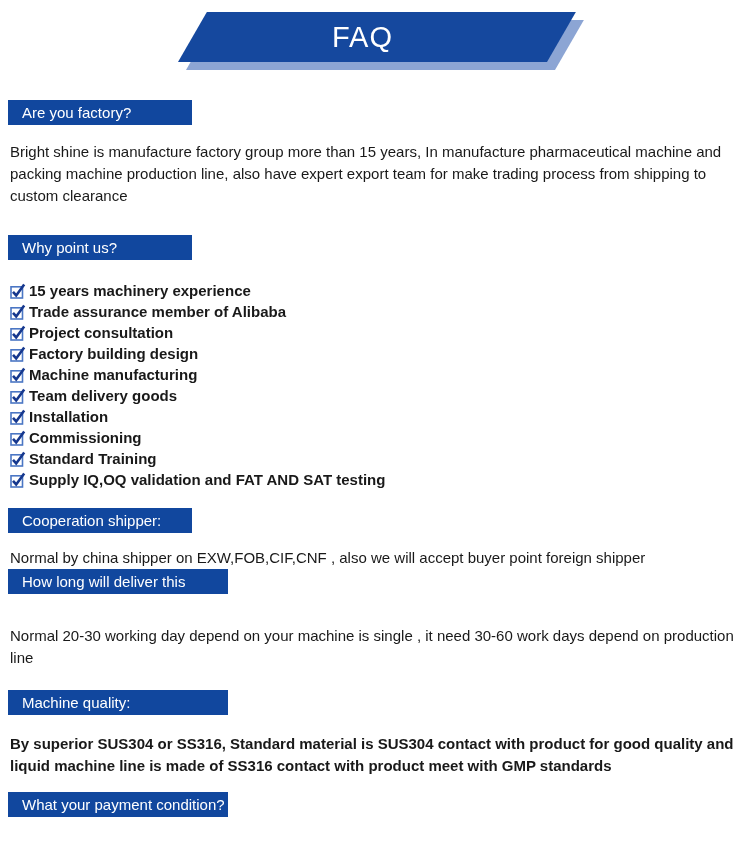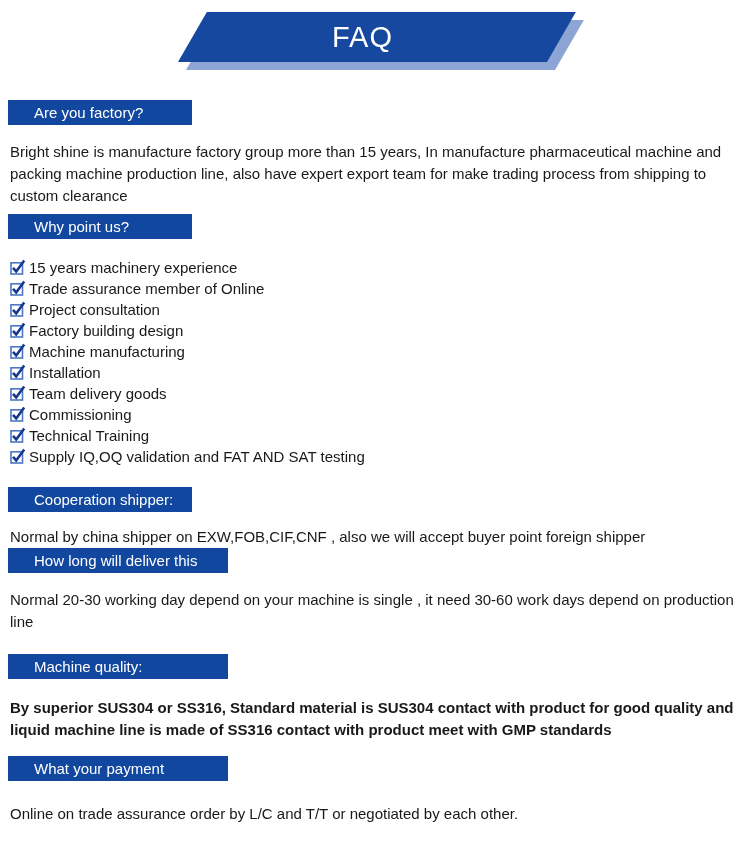--- a/index.html
+++ b/index.html
@@ -29,45 +29,45 @@
     position: absolute; left: 178px; top: 0; width: 369px; height: 50px;
     line-height: 50px; text-align: center;
     color: #ffffff; font-size: 29px; letter-spacing: 1px;
   }
 
   
   .hdr {
     margin-left: 8px;
     height: 25px; line-height: 25px;
     background: #11479E; color: #ffffff;
-    font-size: 15px; padding-left: 26px;
+    font-size: 15px; padding-left: 14px;
   }
   .hdr.w-narrow { width: 184px; }
   .hdr.w-wide   { width: 220px; }
 
   
   .para {
     margin: 15px 8px 0 10px;
     font-size: 15px; line-height: 22px; color: #191919;
     max-width: 732px;
   }
 
   
-  .s1 .para { margin-top: 16px; margin-bottom: 7px; }
+  .s1 .para { margin-top: 16px; margin-bottom: 28px; }
   .s2 .checklist { margin-top: 20px; margin-bottom: 18px; }
   .s3 .para { margin-top: 14px; }
-  .s4 .para { margin-top: 16px; margin-bottom: 21px; }
+  .s4 .para { margin-top: 31px; margin-bottom: 21px; }
   .s5 .para { margin-top: 18px; margin-bottom: 15px; font-weight: bold; }
   .s6 .para { margin-top: 22px; margin-bottom: 0; }
 
   
   .checklist { list-style: none; margin-left: 10px; }
   .checklist li {
-    display: flex; 
-    height: 21px; font-size: 15px; color: #191919;
+    display: flex; align-items: center;
+    height: 21px; font-size: 15px; color: #191919; font-weight: bold;
   }
   .check-icon { width: 16px; height: 16px; margin-right: 3px; flex: 0 0 16px; }
 </style>
 </head>
 <body>
 
 <div class="banner">
   <div class="banner-shadow"></div>
   <div class="banner-face"></div>
   <div class="banner-title">FAQ</div>
@@ -86,21 +86,21 @@
           <rect x="1" y="3.8" width="11.5" height="11.2" fill="#ffffff" stroke="#4A76C4" stroke-width="1.6"></rect>
           <path d="M3 8.8 L6.2 12.4 L14.2 1.6" fill="none" stroke="#16388E" stroke-width="2.6"></path>
         </svg>
       <span>15 years machinery experience</span>
     </li>
     <li>
       <svg class="check-icon" viewBox="0 0 16 16">
           <rect x="1" y="3.8" width="11.5" height="11.2" fill="#ffffff" stroke="#4A76C4" stroke-width="1.6"></rect>
           <path d="M3 8.8 L6.2 12.4 L14.2 1.6" fill="none" stroke="#16388E" stroke-width="2.6"></path>
         </svg>
-      <span>Trade assurance member of Online</span>
+      <span>Trade assurance member of Alibaba</span>
     </li>
     <li>
       <svg class="check-icon" viewBox="0 0 16 16">
           <rect x="1" y="3.8" width="11.5" height="11.2" fill="#ffffff" stroke="#4A76C4" stroke-width="1.6"></rect>
           <path d="M3 8.8 L6.2 12.4 L14.2 1.6" fill="none" stroke="#16388E" stroke-width="2.6"></path>
         </svg>
       <span>Project consultation</span>
     </li>
     <li>
       <svg class="check-icon" viewBox="0 0 16 16">
@@ -114,42 +114,42 @@
           <rect x="1" y="3.8" width="11.5" height="11.2" fill="#ffffff" stroke="#4A76C4" stroke-width="1.6"></rect>
           <path d="M3 8.8 L6.2 12.4 L14.2 1.6" fill="none" stroke="#16388E" stroke-width="2.6"></path>
         </svg>
       <span>Machine manufacturing</span>
     </li>
     <li>
       <svg class="check-icon" viewBox="0 0 16 16">
           <rect x="1" y="3.8" width="11.5" height="11.2" fill="#ffffff" stroke="#4A76C4" stroke-width="1.6"></rect>
           <path d="M3 8.8 L6.2 12.4 L14.2 1.6" fill="none" stroke="#16388E" stroke-width="2.6"></path>
         </svg>
-      <span>Installation</span>
+      <span>Team delivery goods</span>
     </li>
     <li>
       <svg class="check-icon" viewBox="0 0 16 16">
           <rect x="1" y="3.8" width="11.5" height="11.2" fill="#ffffff" stroke="#4A76C4" stroke-width="1.6"></rect>
           <path d="M3 8.8 L6.2 12.4 L14.2 1.6" fill="none" stroke="#16388E" stroke-width="2.6"></path>
         </svg>
-      <span>Team delivery goods</span>
+      <span>Installation</span>
     </li>
     <li>
       <svg class="check-icon" viewBox="0 0 16 16">
           <rect x="1" y="3.8" width="11.5" height="11.2" fill="#ffffff" stroke="#4A76C4" stroke-width="1.6"></rect>
           <path d="M3 8.8 L6.2 12.4 L14.2 1.6" fill="none" stroke="#16388E" stroke-width="2.6"></path>
         </svg>
       <span>Commissioning</span>
     </li>
     <li>
       <svg class="check-icon" viewBox="0 0 16 16">
           <rect x="1" y="3.8" width="11.5" height="11.2" fill="#ffffff" stroke="#4A76C4" stroke-width="1.6"></rect>
           <path d="M3 8.8 L6.2 12.4 L14.2 1.6" fill="none" stroke="#16388E" stroke-width="2.6"></path>
         </svg>
-      <span>Technical Training</span>
+      <span>Standard Training</span>
     </li>
     <li>
       <svg class="check-icon" viewBox="0 0 16 16">
           <rect x="1" y="3.8" width="11.5" height="11.2" fill="#ffffff" stroke="#4A76C4" stroke-width="1.6"></rect>
           <path d="M3 8.8 L6.2 12.4 L14.2 1.6" fill="none" stroke="#16388E" stroke-width="2.6"></path>
         </svg>
       <span>Supply IQ,OQ validation and FAT AND SAT testing</span>
     </li>
   </ul>
 </div>

